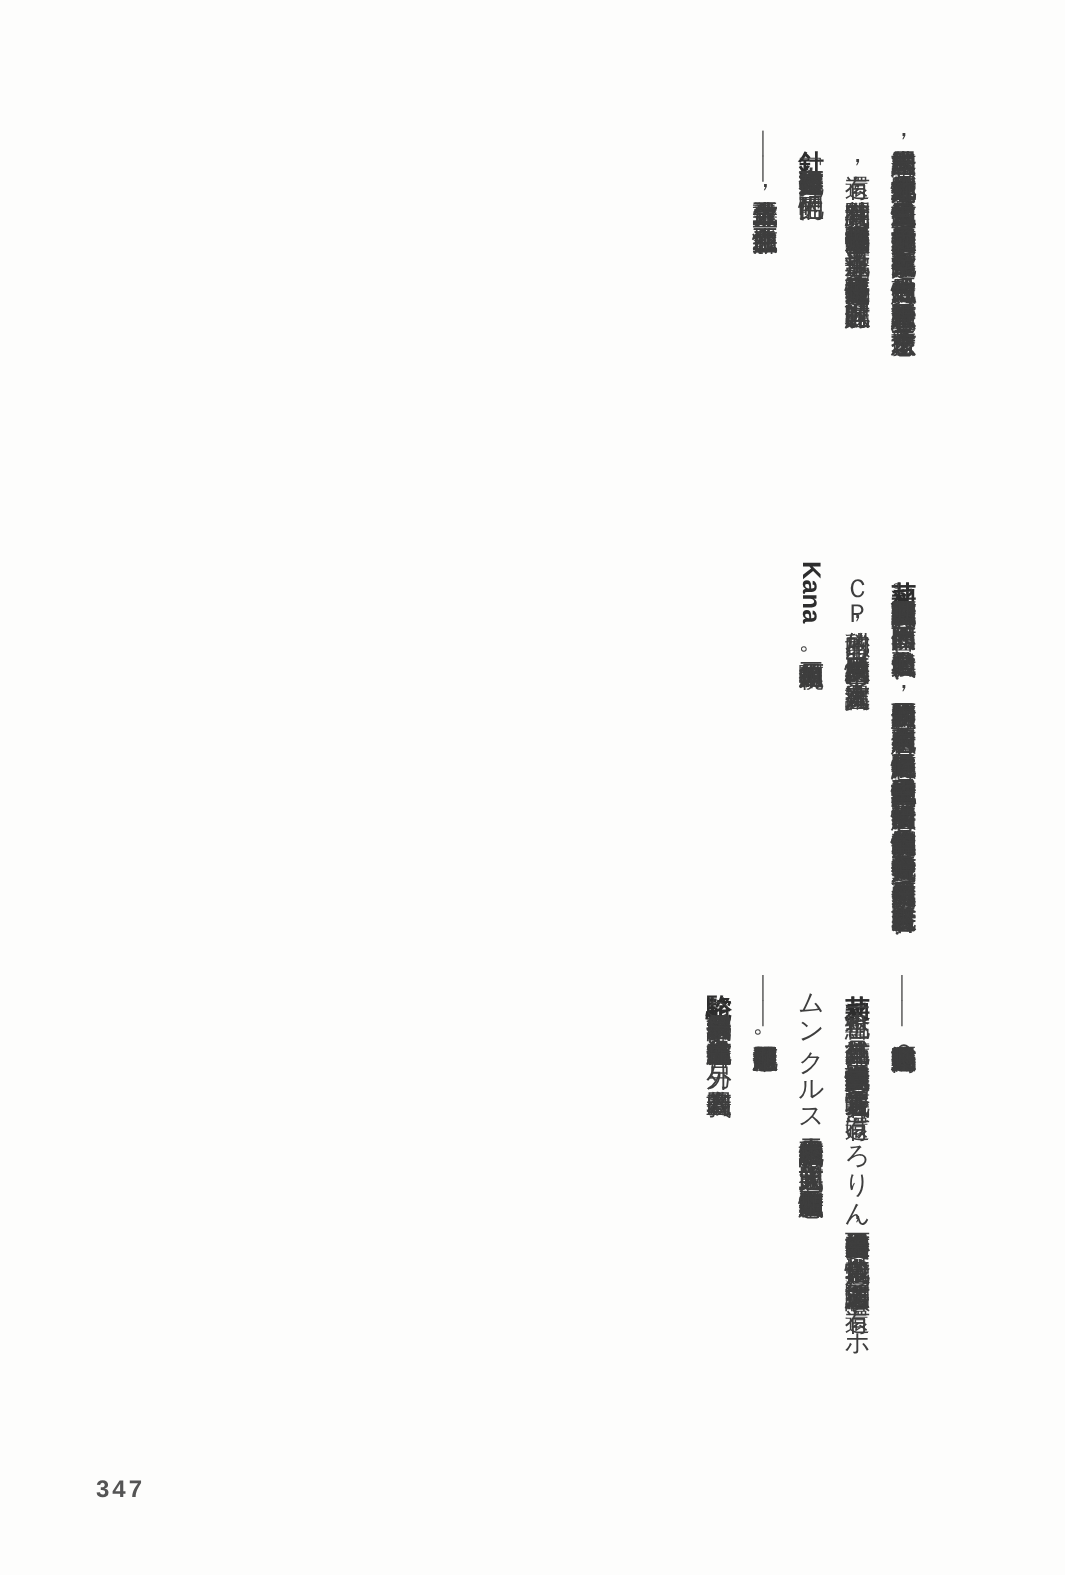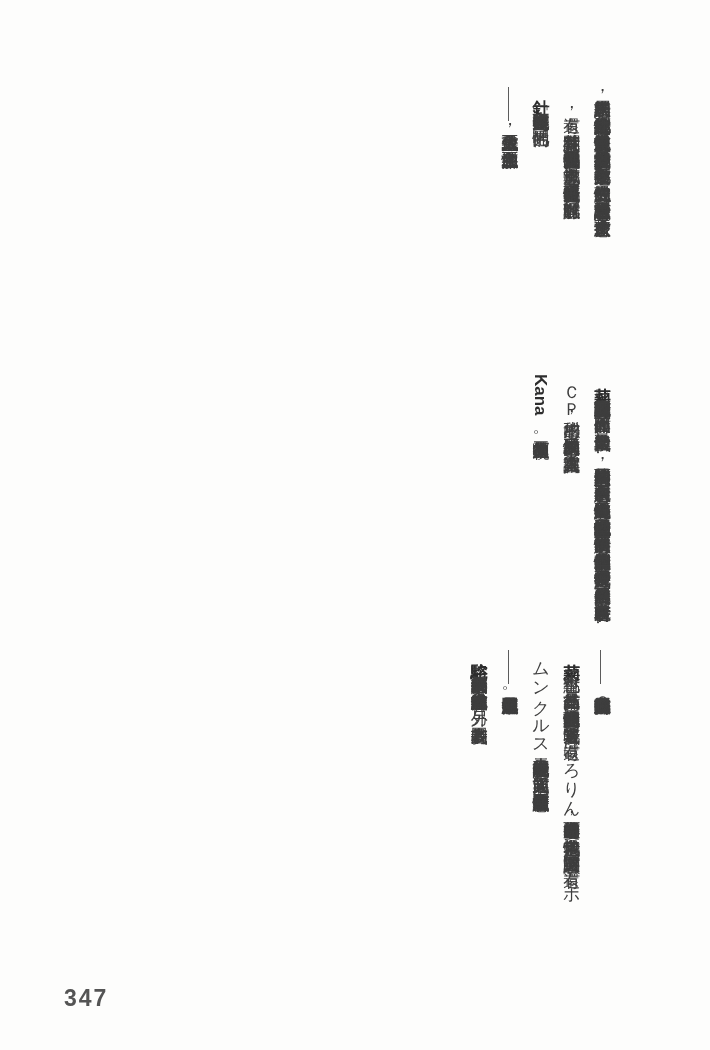--- a/index.html
+++ b/index.html
@@ -45,21 +45,21 @@
     font-weight: 700;
     color: #2d2d2d;
     margin-inline-end: 13px;
   }
   .folio {
     position: absolute;
     left: 64px;
     top: 985px;
     font-family: "Liberation Sans", "DejaVu Sans", sans-serif;
     font-weight: 700;
-    font-size: 23px;
+    font-size: 16px;
     letter-spacing: 2px;
     color: #545454;
   }
 </style>
 </head>
 <body>
 
 <div class="page">
 
   <section class="band band-1">

